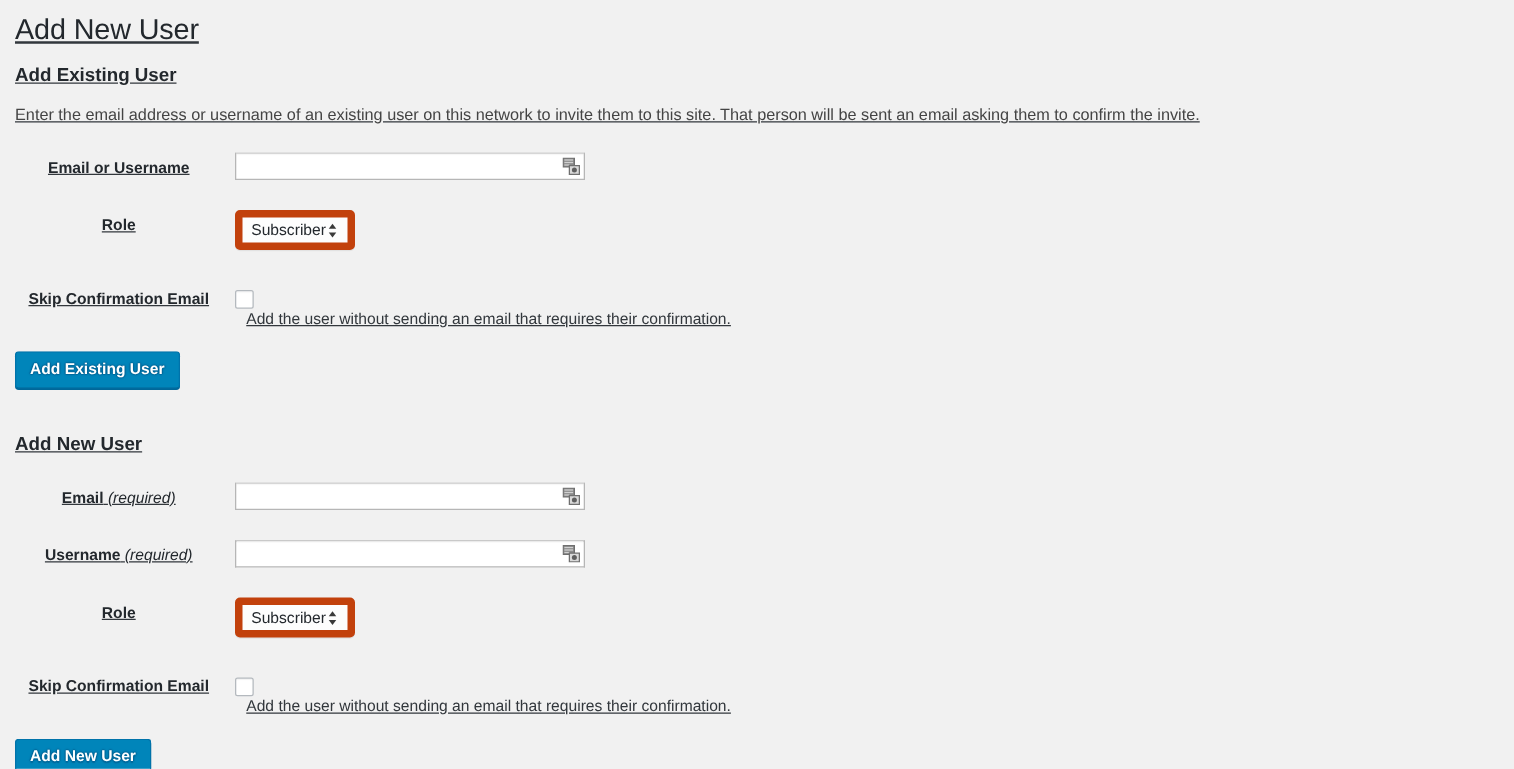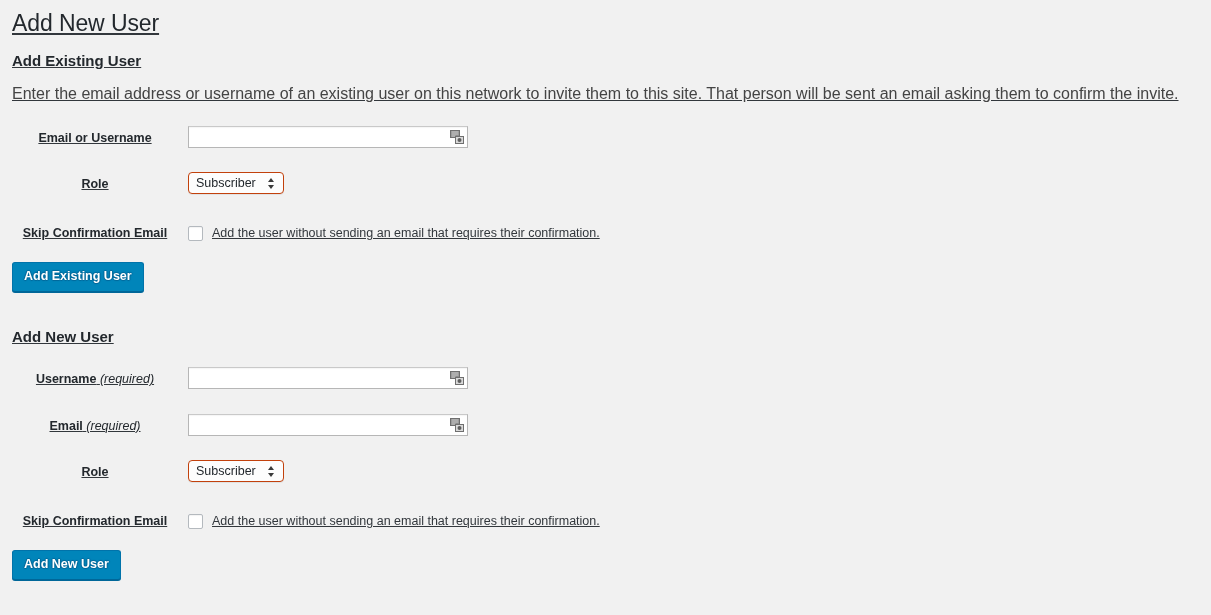--- a/index.html
+++ b/index.html
@@ -36,21 +36,21 @@
     font-weight: bold;
     line-height: 1.4;
     color: #23282d;
     margin: 0;
     padding: 8px 0 0 0;
   }
   .section-heading.second {
     padding-top: 10px;
   }
   .section-desc {
-    font-size: 16px;
+    font-size: 13px;
     line-height: 1.5;
     color: #444;
     margin: 0;
     padding: 11px 0 0 0;
   }
 
   
   .form-table {
     border-collapse: collapse;
     margin-top: 9px;
@@ -107,23 +107,23 @@
     height: 14px;
     line-height: 0;
     pointer-events: none;
   }
 
   
   .select-wrap {
     position: relative;
     display: inline-block;
     width: 96px;
-    height: 22px;
+    height: 32px;
     background: #fdfdfd;
-    border: 1px solid #c2410c;
+    border: 6px solid #c2410c;
     border-radius: 4px;
     box-shadow: 0 1px 0 rgba(0,0,0,0.06);
   }
   .select-wrap .sel-text {
     position: absolute;
     left: 7px;
     top: 2px;
     font-size: 12.5px;
     color: #23282d;
     line-height: 17px;
@@ -134,20 +134,21 @@
     top: 3px;
     width: 8px;
     height: 15px;
   }
 
   
   .cb-row {
     display: flex;
     align-items: flex-start;
     padding-top: 4px;
+    flex-direction: column;
   }
   .checkbox {
     width: 15px;
     height: 15px;
     border: 1px solid #b4b9be;
     background: #fff;
     border-radius: 2px;
     flex: 0 0 auto;
     margin-top: 1px;
     box-shadow: inset 0 1px 1px rgba(0,0,0,0.05);
@@ -249,21 +250,21 @@
   </div>
 
   <div class="spacer-24"></div>
 
   <h2 class="section-heading second">Add New User</h2>
 
   <table class="form-table">
     <tbody>
       <tr>
         <th>
-          <span>Username</span>
+          <span>Email</span>
           <span class="req">(required)</span>
         </th>
         <td>
           <span class="input-holder">
             <input class="text-input" type="text" value="" style="">
             <span class="autofill-icon">
               <svg width="14" height="14" viewBox="0 0 14 14" xmlns="http://www.w3.org/2000/svg">
                 <rect x="0.5" y="0.5" width="9" height="7" fill="#8c8c8c" stroke="#6f6f6f"></rect>
                 <rect x="1.5" y="1.5" width="7" height="1" fill="#ffffff" opacity="0.6"></rect>
                 <rect x="1.5" y="3.5" width="7" height="1" fill="#ffffff" opacity="0.6"></rect>
@@ -271,21 +272,21 @@
                 <rect x="5.5" y="6.5" width="8" height="7" fill="#d9d9d9" stroke="#6f6f6f"></rect>
                 <circle cx="9.5" cy="10" r="2" fill="#5e5e5e"></circle>
               </svg>
             </span>
           </span>
         </td>
       </tr>
 
       <tr>
         <th>
-          <span>Email</span>
+          <span>Username</span>
           <span class="req">(required)</span>
         </th>
         <td>
           <span class="input-holder">
             <input class="text-input" type="text" value="" style="">
             <span class="autofill-icon">
               <svg width="14" height="14" viewBox="0 0 14 14" xmlns="http://www.w3.org/2000/svg">
                 <rect x="0.5" y="0.5" width="9" height="7" fill="#8c8c8c" stroke="#6f6f6f"></rect>
                 <rect x="1.5" y="1.5" width="7" height="1" fill="#ffffff" opacity="0.6"></rect>
                 <rect x="1.5" y="3.5" width="7" height="1" fill="#ffffff" opacity="0.6"></rect>

